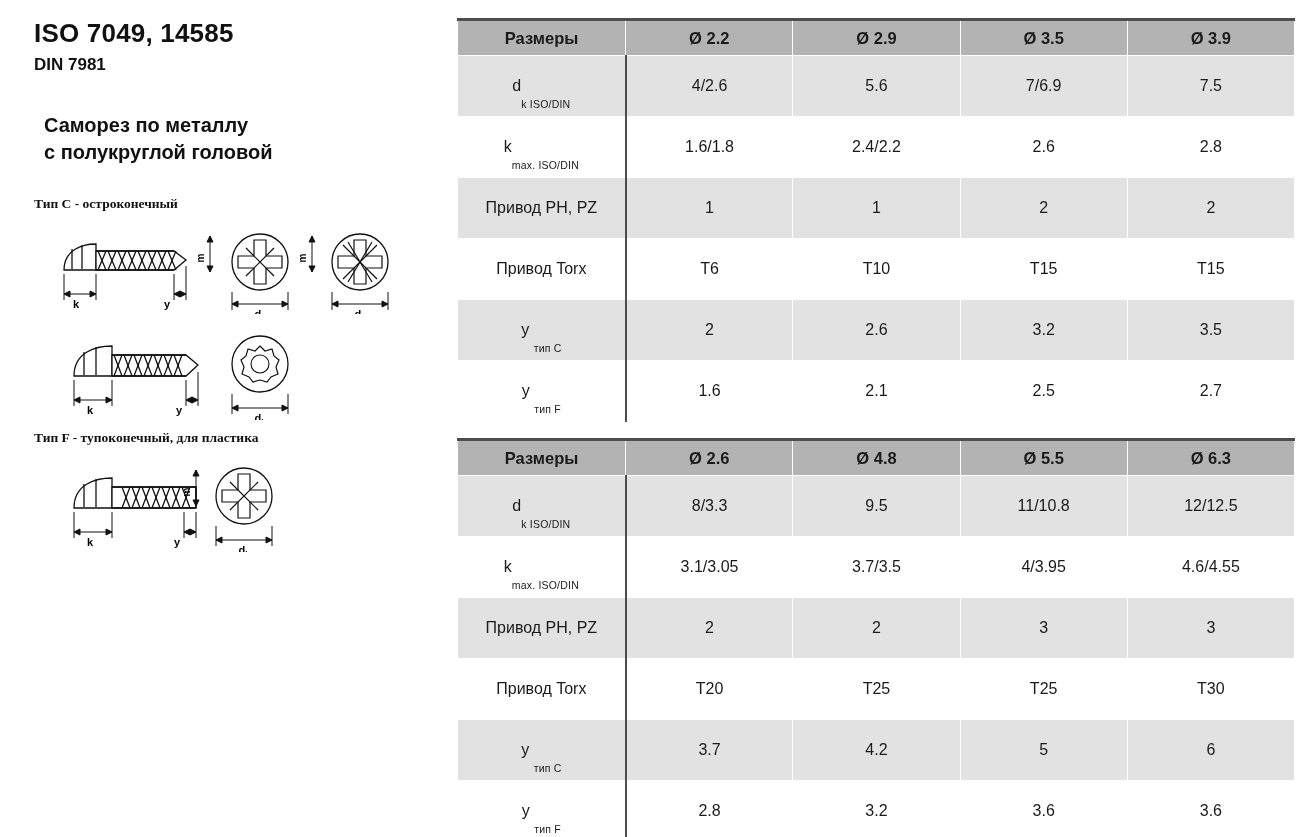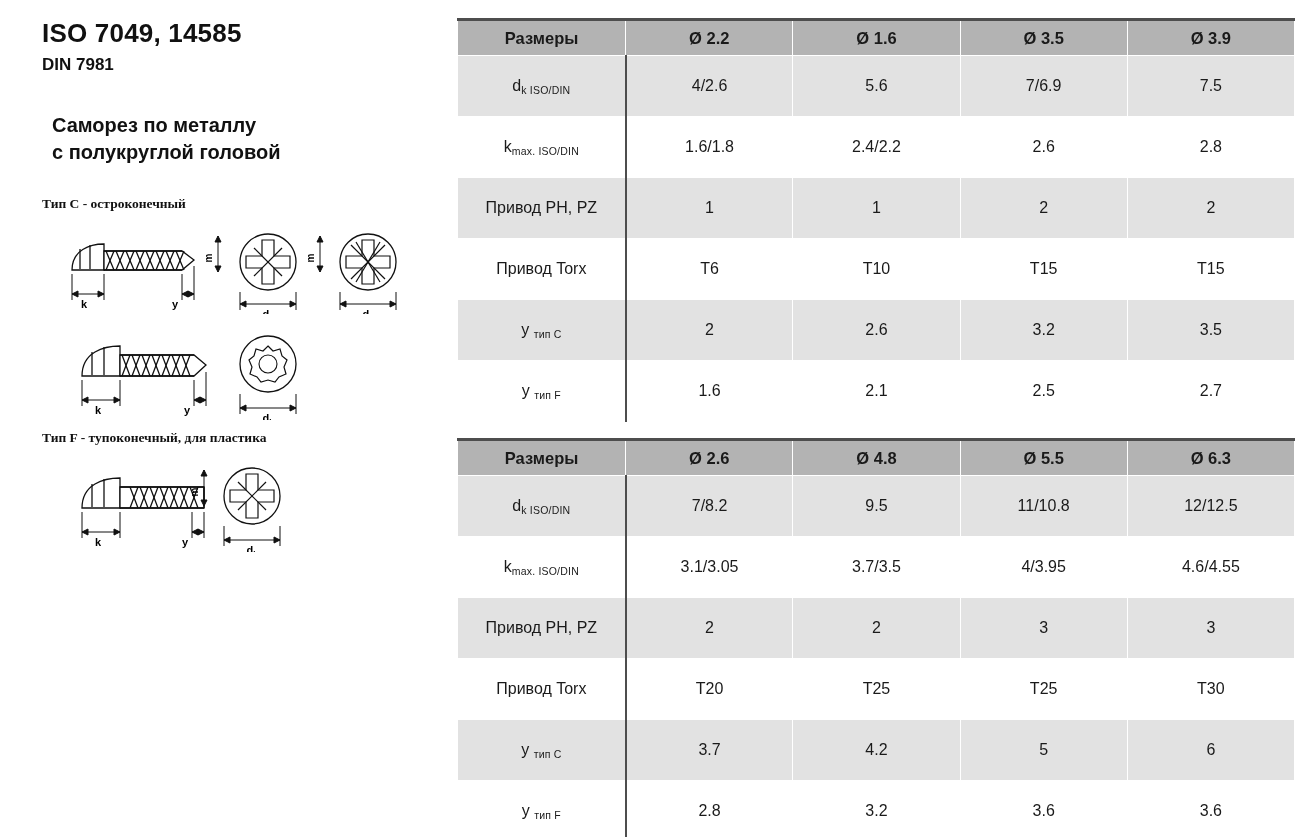--- a/index.html
+++ b/index.html
@@ -16,21 +16,21 @@
   }
   .page {
     position: relative;
     width: 1303px;
     height: 837px;
   }
 
   
   .left-col {
     position: absolute;
-    left: 8px;
+    left: 0;
     top: 0;
     width: 452px;
     height: 837px;
     padding: 18px 10px 1px 34px;
     box-sizing: border-box;
   }
   .title-main {
     font-size: 26px;
     font-weight: bold;
     letter-spacing: 0.2px;
@@ -114,21 +114,21 @@
   table.spec td.label {
     font-size: 16px;
   }
   table.spec tbody tr td:first-child {
     border-right: 2px solid #4d4d4d;
   }
   .sub {
     font-size: 10.5px;
     vertical-align: baseline;
     position: relative;
-    top: 3px;
+    top: 17px;
     letter-spacing: 0.2px;
   }
 </style>
 </head>
 <body>
 
 <div class="page">
 
   <div class="left-col">
 
@@ -335,21 +335,21 @@
           <col class="c0">
           <col class="cx">
           <col class="cx">
           <col class="cx">
           <col class="cx">
         </colgroup>
       <thead>
         <tr>
           <th class="first">Размеры</th>
           <th>Ø 2.2</th>
-          <th>Ø 1.6</th>
+          <th>Ø 2.9</th>
           <th>Ø 3.5</th>
           <th>Ø 3.9</th>
         </tr>
       </thead>
       <tbody>
         <tr class="odd">
           <td class="label"><span>d</span><span class="sub">k ISO/DIN</span></td>
           <td>4/2.6</td>
           <td>5.6</td>
           <td>7/6.9</td>
@@ -406,21 +406,21 @@
           <th class="first">Размеры</th>
           <th>Ø 2.6</th>
           <th>Ø 4.8</th>
           <th>Ø 5.5</th>
           <th>Ø 6.3</th>
         </tr>
       </thead>
       <tbody>
         <tr class="odd">
           <td class="label"><span>d</span><span class="sub">k ISO/DIN</span></td>
-          <td>7/8.2</td>
+          <td>8/3.3</td>
           <td>9.5</td>
           <td>11/10.8</td>
           <td>12/12.5</td>
         </tr>
         <tr class="even">
           <td class="label"><span>k</span><span class="sub">max. ISO/DIN</span></td>
           <td>3.1/3.05</td>
           <td>3.7/3.5</td>
           <td>4/3.95</td>
           <td>4.6/4.55</td>

